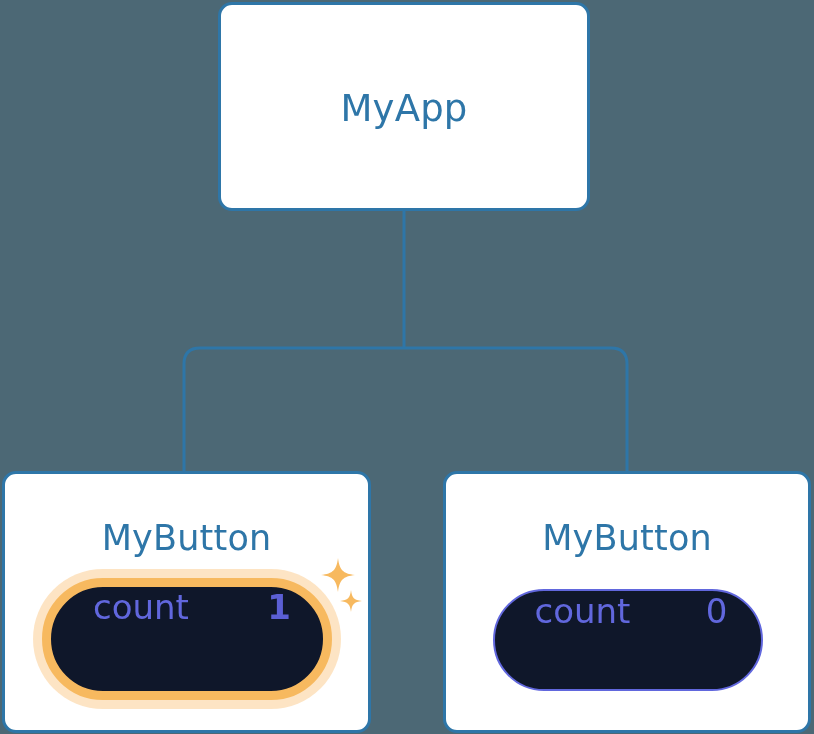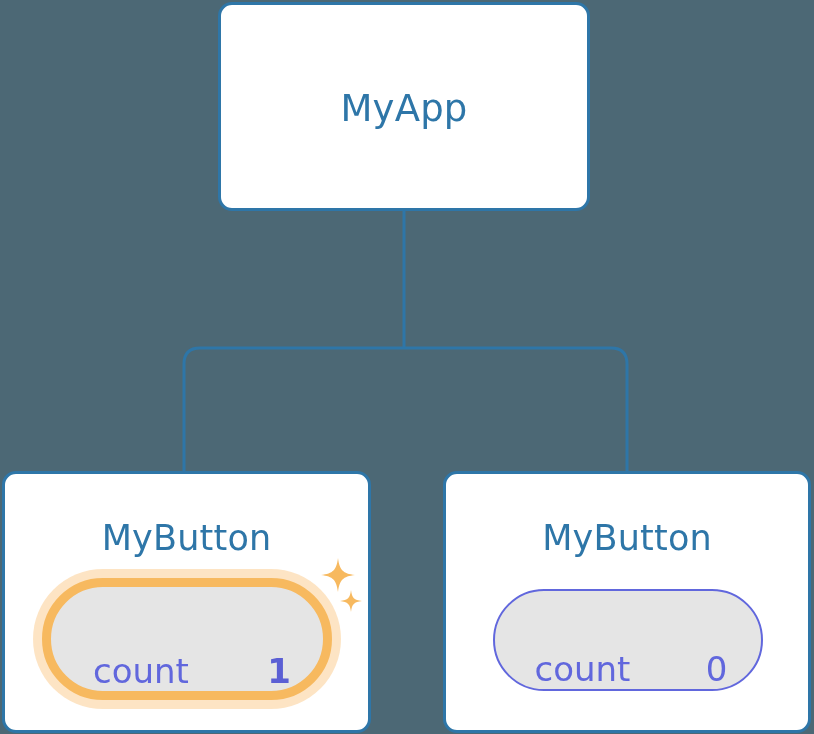--- a/index.html
+++ b/index.html
@@ -46,22 +46,22 @@
   #node-btn2 .node-title { top:44px; font-size:35px; }
 
   
   .pill-wrap { position:absolute; }
   #pill-wrap-1 { left:37px;  top:572px; width:302px; height:134px; z-index:3; }
   #pill-wrap-2 { left:493px; top:589px; width:270px; height:102px; z-index:3; }
 
   .pill {
     position:absolute;
     display:flex;
-    align-items:flex-end;
-    background:#e5e5e5;
+    align-items:flex-start;
+    background:#0f172a;
     box-sizing:border-box;
   }
   
   #pill-1 {
     left:5px; top:6px; width:290px; height:122px;
     border:9px solid #f7b95f;
     border-radius:61px;
     box-shadow:0 0 0 9px rgba(250,196,124,0.45);
   }
   

